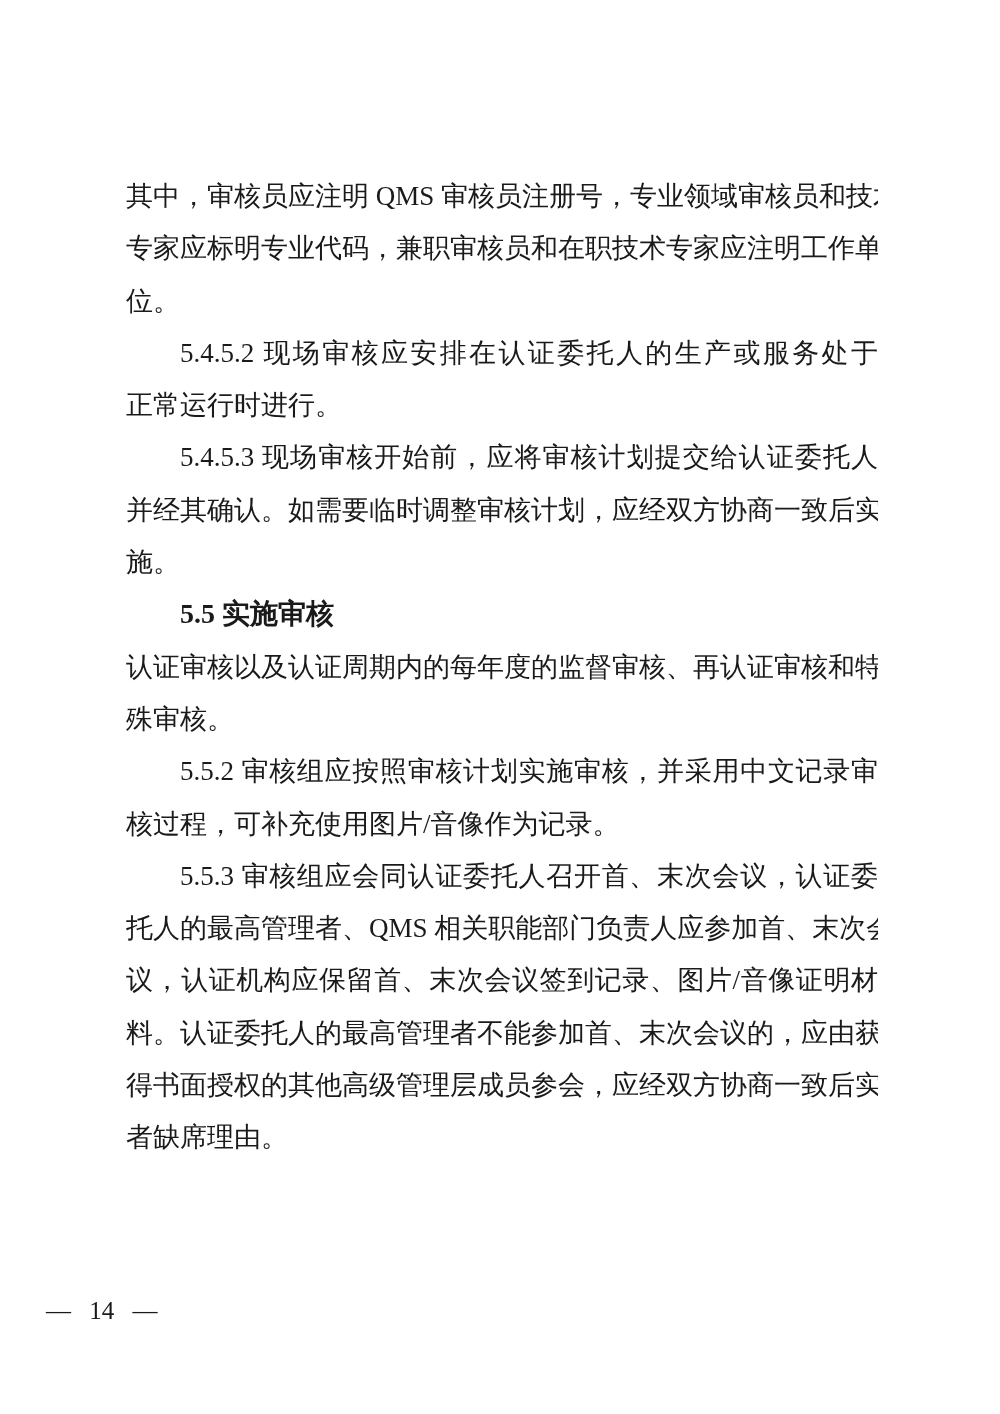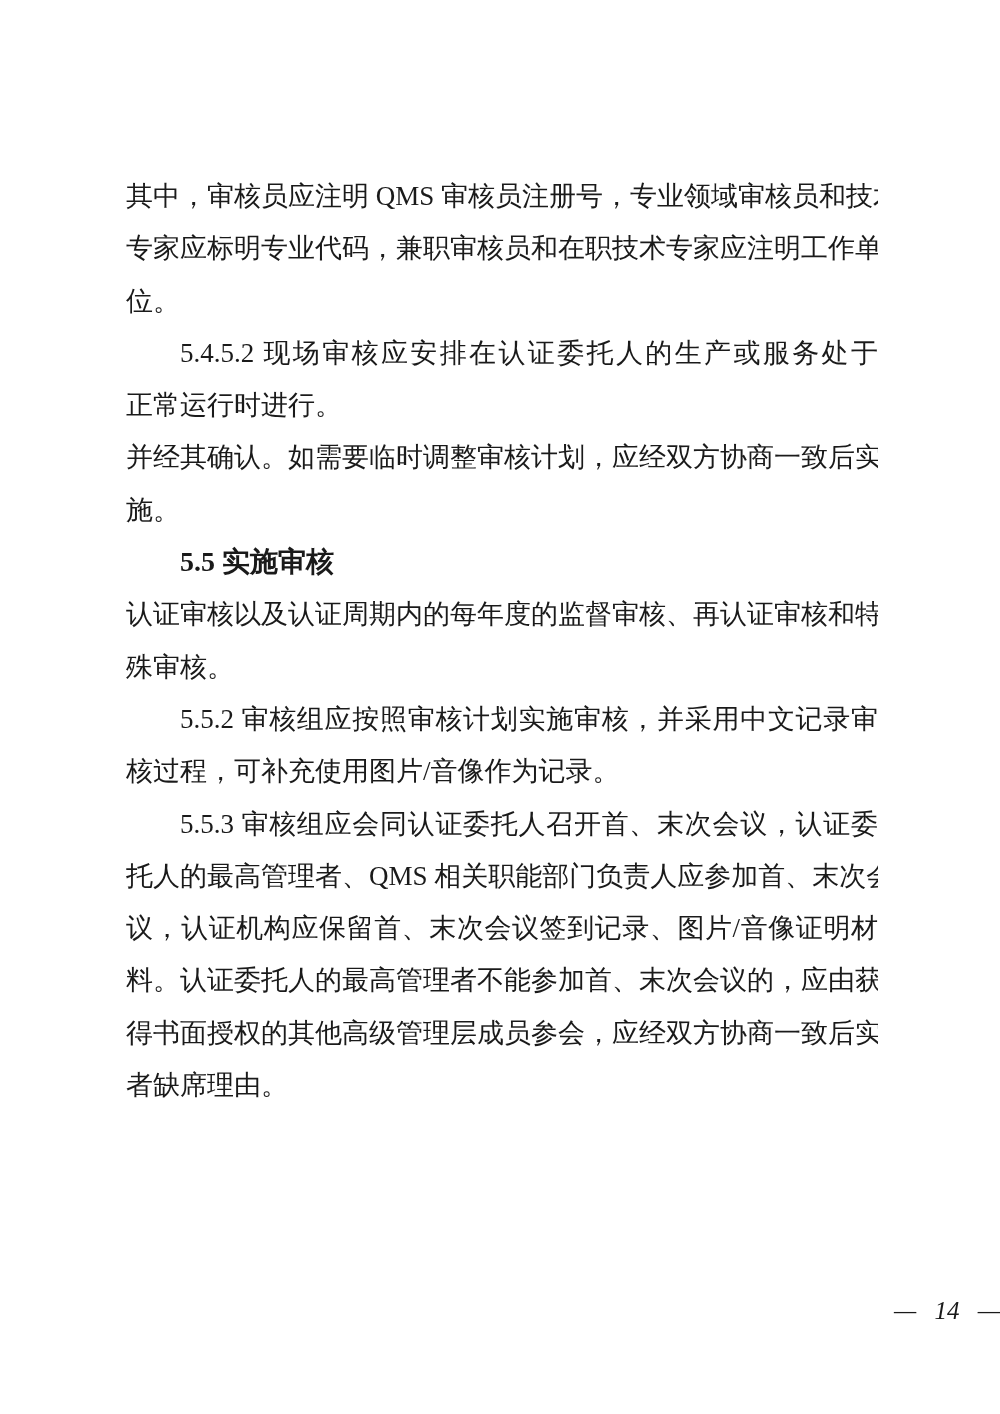--- a/index.html
+++ b/index.html
@@ -40,38 +40,38 @@
   }
   .line.heading {
     font-weight: bold;
     font-size: 28px;
   }
   .footer {
     position: absolute;
     top: 1297px;
     left: 46px;
     right: 0;
-    text-align: right;
+    text-align: left;
     font-size: 25px;
     word-spacing: 12px;
     color: #1a1a1a;
-    font-style: italic;
   }
 </style>
 </head>
 <body>
 
 <div class="page">
 
   <div class="textblock">
     <div class="line fill">其中，审核员应注明 QMS 审核员注册号，专业领域审核员和技术</div>
     <div class="line fill">专家应标明专业代码，兼职审核员和在职技术专家应注明工作单</div>
     <div class="line">位。</div>
     <div class="line indent fill">5.4.5.2 现场审核应安排在认证委托人的生产或服务处于</div>
     <div class="line">正常运行时进行。</div>
+    <div class="line indent fill">5.4.5.3 现场审核开始前，应将审核计划提交给认证委托人</div>
     <div class="line fill">并经其确认。如需要临时调整审核计划，应经双方协商一致后实</div>
     <div class="line">施。</div>
     <div class="line indent heading">5.5 实施审核</div>
     <div class="line fill">认证审核以及认证周期内的每年度的监督审核、再认证审核和特</div>
     <div class="line">殊审核。</div>
     <div class="line indent fill">5.5.2 审核组应按照审核计划实施审核，并采用中文记录审</div>
     <div class="line">核过程，可补充使用图片/音像作为记录。</div>
     <div class="line indent fill">5.5.3 审核组应会同认证委托人召开首、末次会议，认证委</div>
     <div class="line fill">托人的最高管理者、QMS 相关职能部门负责人应参加首、末次会</div>
     <div class="line fill">议，认证机构应保留首、末次会议签到记录、图片/音像证明材</div>

